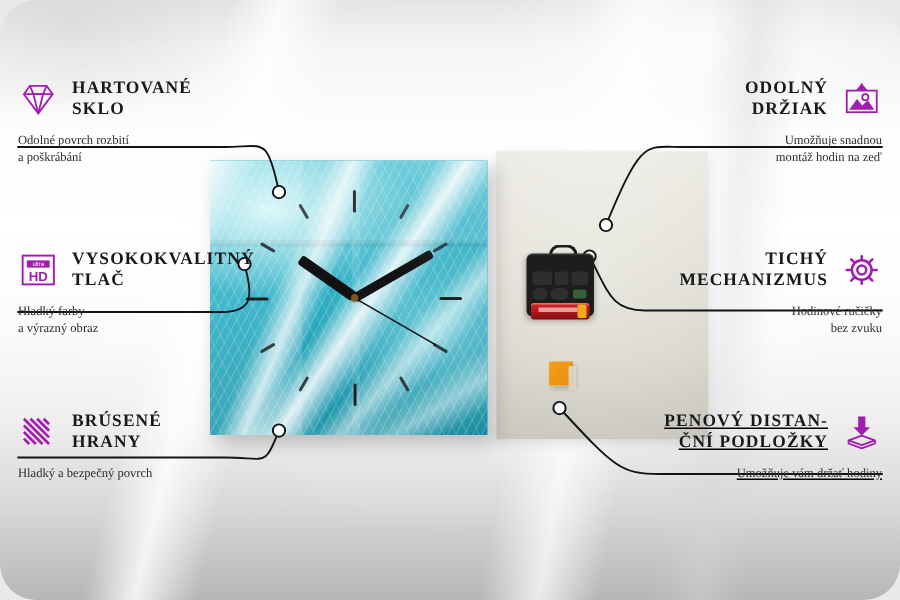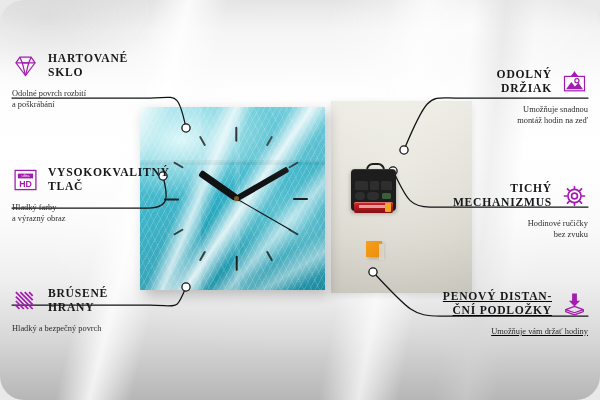--- a/index.html
+++ b/index.html
@@ -88,21 +88,21 @@
     box-shadow:0 0 2px rgba(0,0,0,.6);}
 
   
   #lines{position:absolute;inset:0;width:600px;height:400px;pointer-events:none;}
 
   
   .feature{position:absolute;width:215px;}
   .feature.left{text-align:left;left:12px;}
   .feature.right{text-align:right;left:373px;}
   .f-head{display:flex;align-items:center;gap:9px;}
-  .feature.right .f-head{justify-content:flex-end;margin-top:16px;}
+  .feature.right .f-head{justify-content:flex-end;}
   .f-title{
     font-family:"Liberation Serif",serif;
     font-weight:700;font-size:11.6px;line-height:14.4px;
     letter-spacing:.75px;color:#16181a;text-transform:uppercase;
   }
   .f-ico{flex:0 0 auto;width:27px;height:24px;color:#a21caf;}
   .f-ico svg{display:block;width:100%;height:100%;}
   .f-desc{
     font-family:"Liberation Serif",serif;
     font-size:8.4px;line-height:11.3px;color:#2b2d30;
@@ -223,21 +223,21 @@
         <span>VYSOKOKVALITNÝ</span><br>
         <span>TLAČ</span>
       </span>
     </div>
     <div class="f-desc">
       <span>Hladký farby</span>
       <span>a výrazný obraz</span>
     </div>
   </div>
 
-  <div class="feature left" style="top:274px;margin-top:13px;">
+  <div class="feature left" style="top:274px;">
     <div class="f-head">
       <span class="f-ico">
         <svg viewBox="0 0 32 30">
             <g stroke="currentColor" stroke-width="2.2" stroke-linecap="butt">
           <path d="M4 4 L25 25"></path>
               <path d="M4 9.5 L19.5 25"></path>
               <path d="M4 15 L14 25"></path>
           <path d="M4 20.5 L8.5 25"></path>
               <path d="M9.5 4 L25 19.5"></path>
               <path d="M15 4 L25 14"></path>

